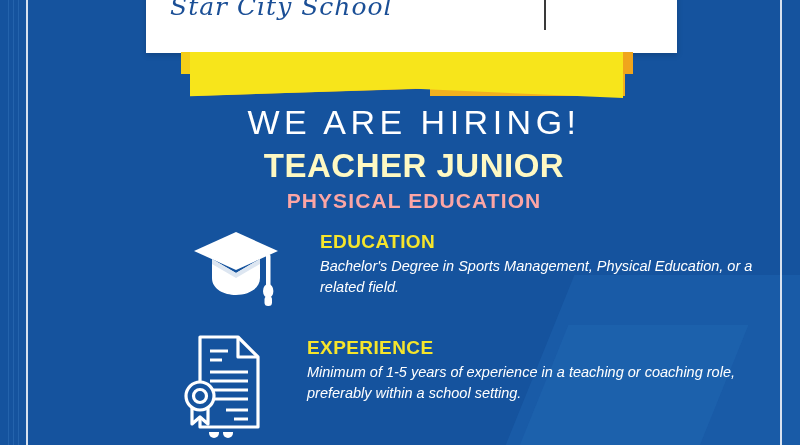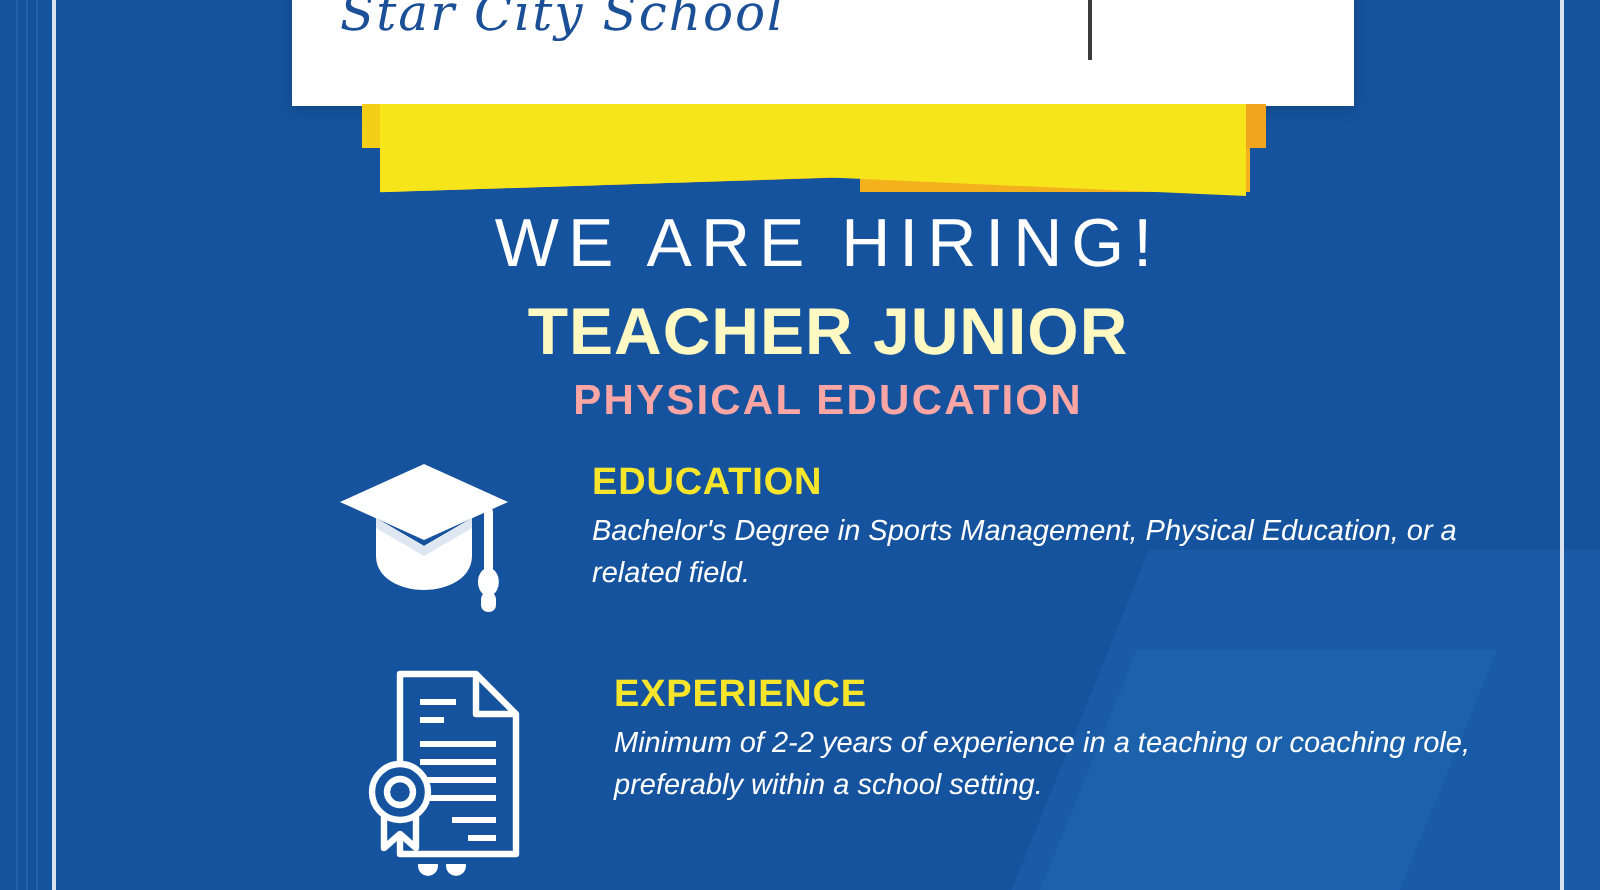--- a/index.html
+++ b/index.html
@@ -99,21 +99,21 @@
   }
   .h-sub{
     font-size:21px;letter-spacing:1.1px;color:#fca5a5;font-weight:bold;
     line-height:1.1;margin-top:4px;
   }
 
   
   .req{
     position:absolute;display:flex;align-items:flex-start;gap:22px;
   }
-  .req-edu{left:164px;top:228px;gap:36px;}
+  .req-edu{left:188px;top:228px;gap:36px;}
   .req-exp{left:176px;top:334px;gap:35px;}
   .req-third{left:176px;top:432px;}
 
   .req-icon{flex:0 0 auto;width:96px;display:flex;justify-content:center;}
   .req-body{padding-top:4px;}
   .req-title{
     font-size:19px;font-weight:bold;color:#F6E52B;letter-spacing:.4px;
     margin:0 0 3px 0;line-height:1.1;
   }
   .req-text{
@@ -185,21 +185,21 @@
         <line x1="32" y1="65" x2="70" y2="65" stroke="#FFFFFF" stroke-width="3"></line>
         <line x1="48" y1="76" x2="70" y2="76" stroke="#FFFFFF" stroke-width="3"></line>
         <line x1="56" y1="85" x2="70" y2="85" stroke="#FFFFFF" stroke-width="3"></line>
         <path d="M14 62 L14 90 L22 83 L30 90 L30 62 Z" fill="#15539E" stroke="#FFFFFF" stroke-width="3.2" stroke-linejoin="round"></path>
         <circle cx="22" cy="62" r="14" fill="#15539E" stroke="#FFFFFF" stroke-width="3.2"></circle>
         <circle cx="22" cy="62" r="6.5" fill="none" stroke="#FFFFFF" stroke-width="3.2"></circle>
       </svg>
     </div>
     <div class="req-body">
       <p class="req-title">EXPERIENCE</p>
-      <p class="req-text">Minimum of 2-2 years of experience in a teaching or coaching role, preferably within a school setting.</p>
+      <p class="req-text">Minimum of 1-5 years of experience in a teaching or coaching role, preferably within a school setting.</p>
     </div>
   </div>
 
   <div class="req req-third">
     <div class="req-icon">
       <svg width="92" height="40" viewBox="0 0 92 40" aria-hidden="true">
         <circle cx="36" cy="1" r="5" fill="#FFFFFF"></circle>
         <circle cx="50" cy="1" r="5" fill="#FFFFFF"></circle>
         <path d="M32 14 H58 V30 H32 Z" fill="#2B6CB0"></path>
       </svg>

